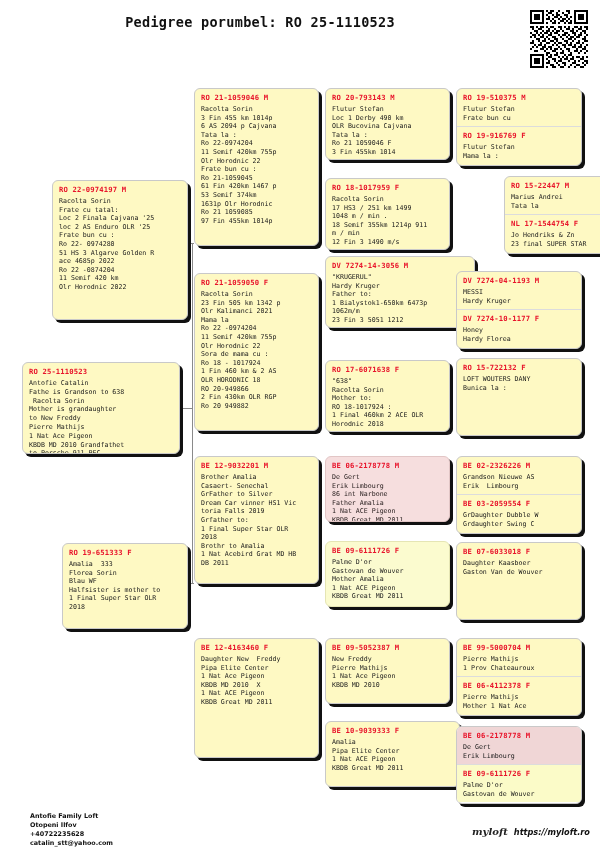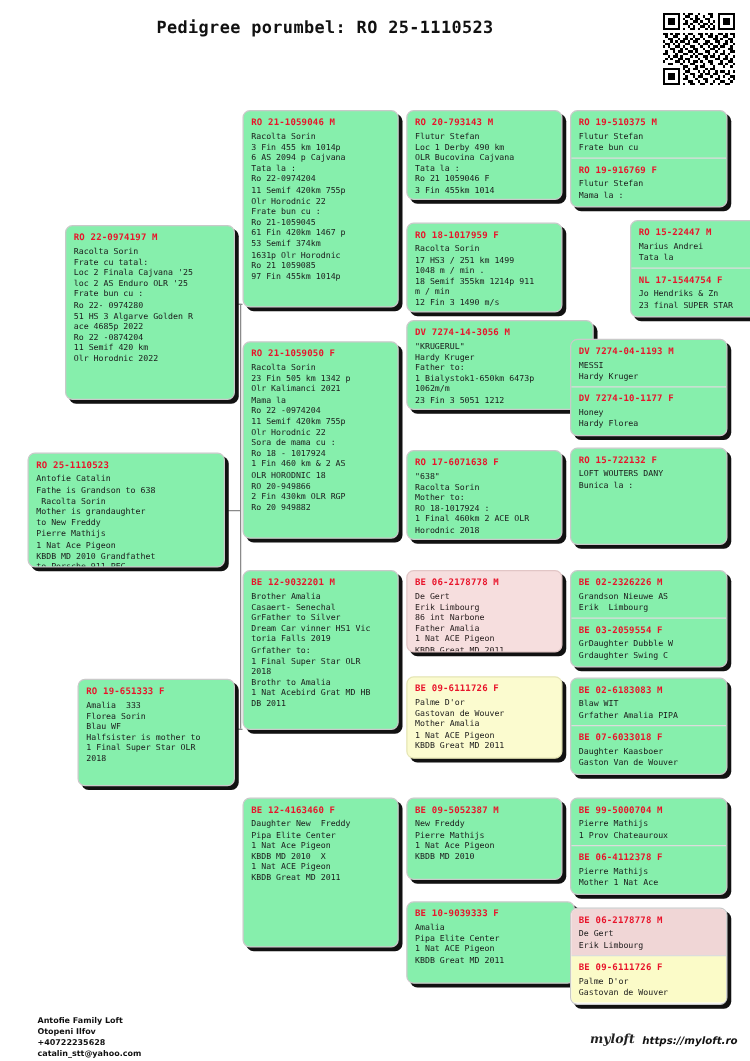--- a/index.html
+++ b/index.html
@@ -24,21 +24,21 @@
   #qr-code {
     position:absolute; right:12px; top:10px;
     width:58px; height:58px;
     background:#ffffff;
   }
   #qr-code svg { display:block; }
 
   
   .card {
     position:absolute;
-    background:#86efac;
+    background:#fef9c3;
     border:1px solid #c9c9c9;
     border-radius:6px;
     box-shadow:3px 3px 0 0 #111;
     overflow:hidden;
     padding:4px 5px 3px 6px;
   }
   .card .ring {
     color:#e8142b;
     font-size:7.2px;
     font-weight:bold;
@@ -568,25 +568,20 @@
   </div>
   <div class="half">
     <div class="ring">BE 03-2059554 F</div>
     <div class="lines">GrDaughter Dubble W
 Grdaughter Swing C</div>
   </div>
 </div>
 
 <div class="card split" style="left:456px; top:542px; width:126px; height:78px;">
   <div class="half">
-    <div class="ring">BE 02-6183083 M</div>
-    <div class="lines">Blaw WIT
-Grfather Amalia PIPA</div>
-  </div>
-  <div class="half">
     <div class="ring">BE 07-6033018 F</div>
     <div class="lines">Daughter Kaasboer
 Gaston Van de Wouver</div>
   </div>
 </div>
 
 <div class="card split" style="left:456px; top:638px; width:126px; height:78px;">
   <div class="half">
     <div class="ring">BE 99-5000704 M</div>
     <div class="lines">Pierre Mathijs

